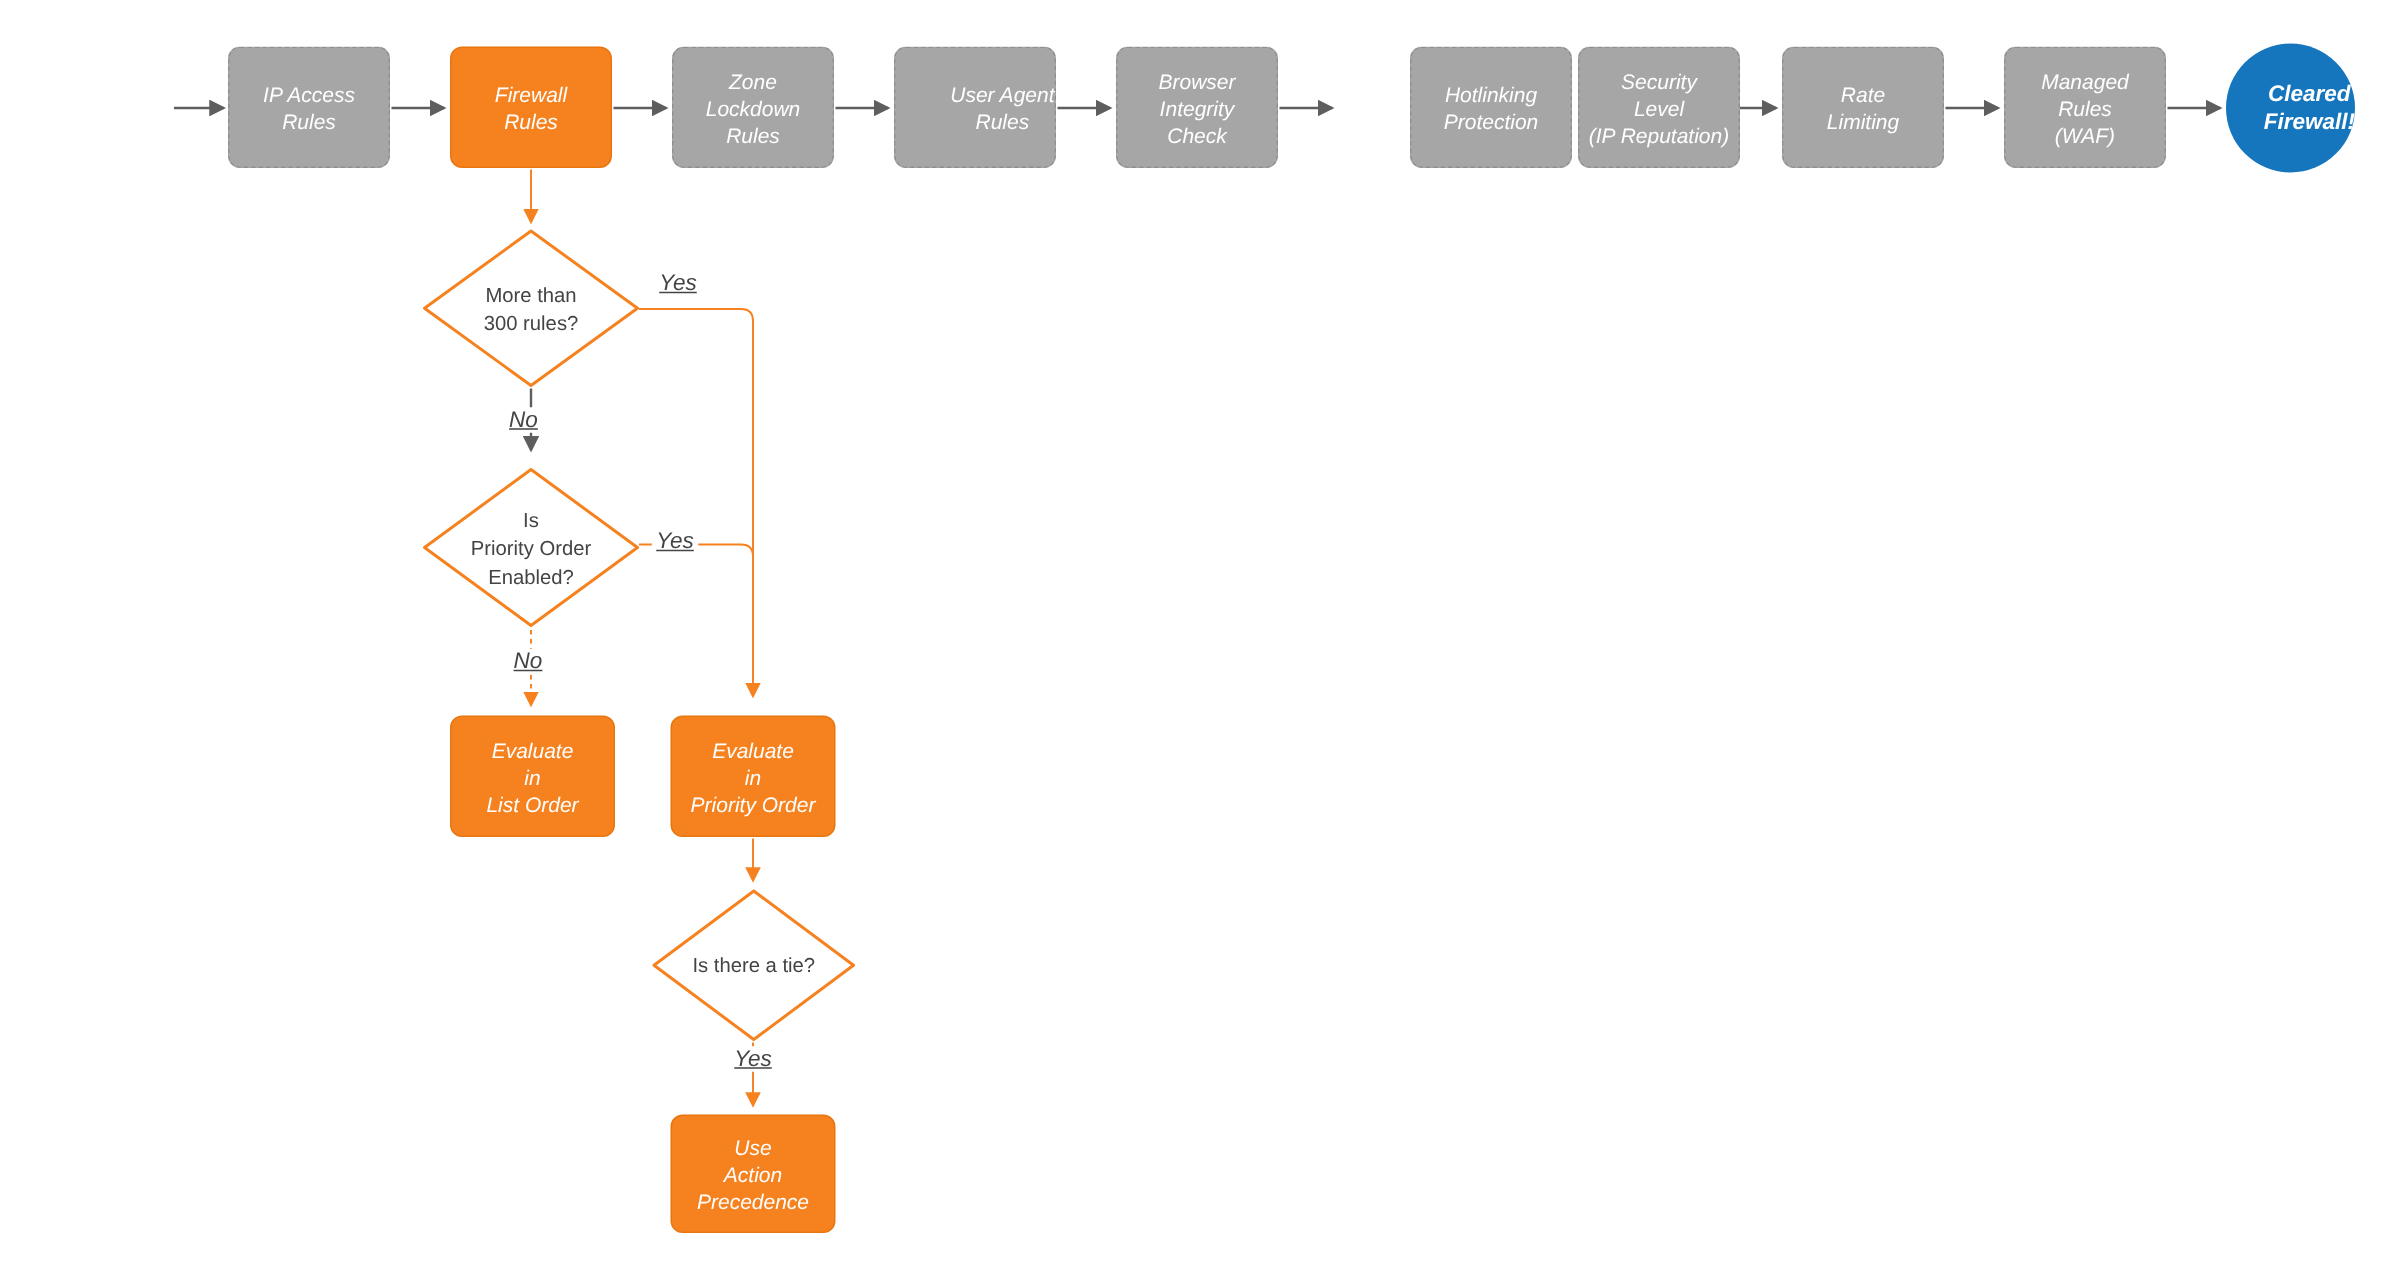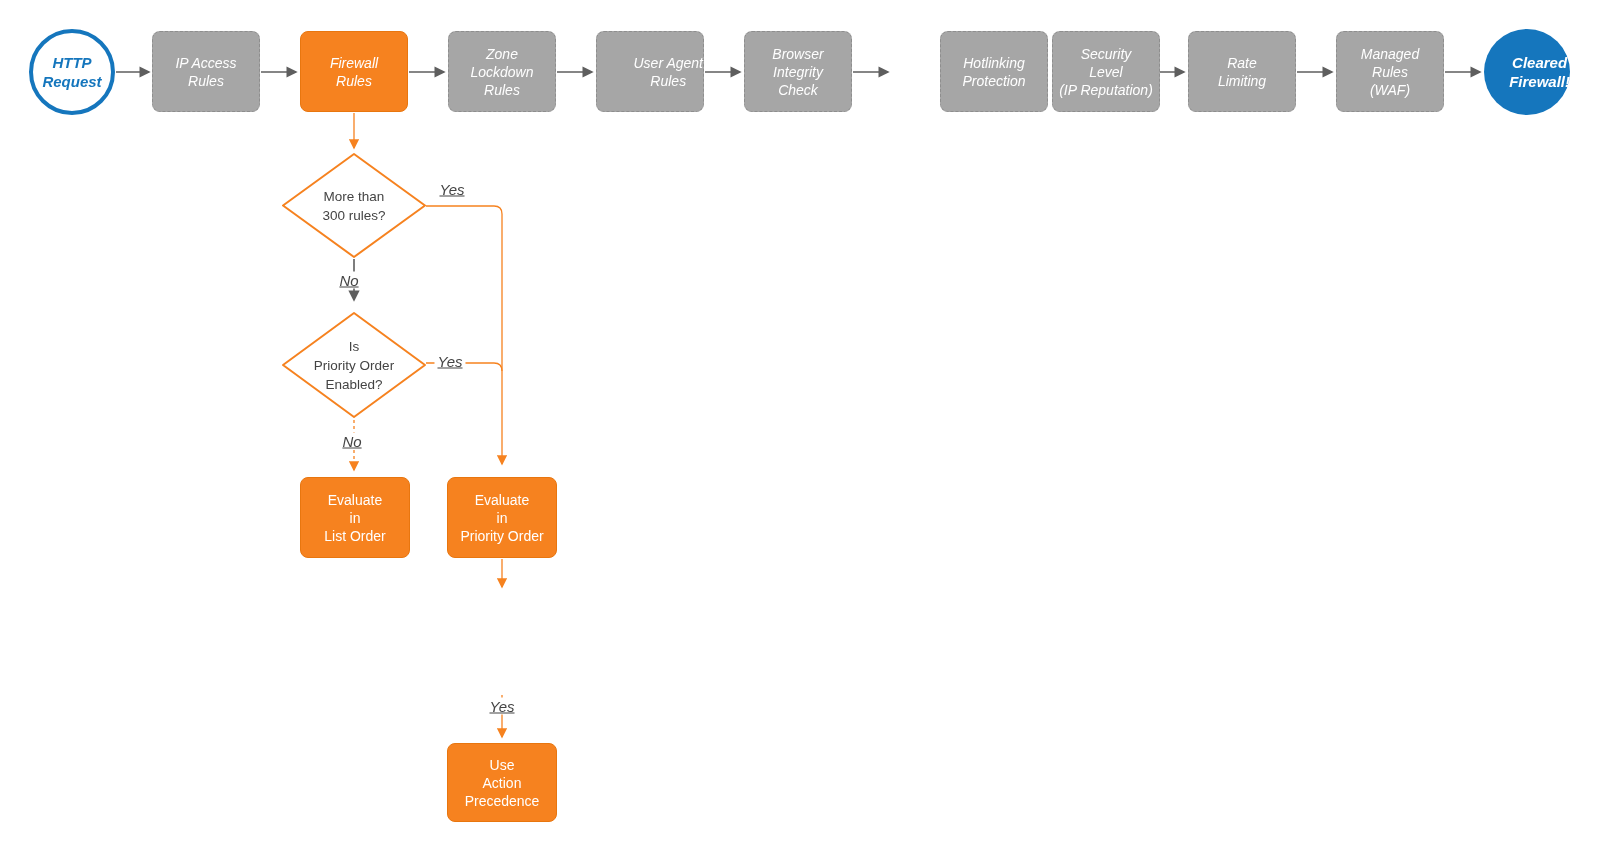--- a/index.html
+++ b/index.html
@@ -31,21 +31,21 @@
   .start-circle{background:#ffffff;border:4px solid var(--blue);}
   .start-circle .node-label{color:var(--blue);}
   .end-circle{background:var(--blue);justify-content:flex-end;}
   .end-circle .node-label{color:#ffffff;}
 
   .step{width:108px;height:81px;top:31px;border-radius:8px;background:var(--gray-fill);border:1px dashed var(--gray-border);}
   .step .node-label{color:#ffffff;font-style:italic;font-size:14px;line-height:18px;}
   .step.highlight{background:var(--orange);border:1px solid #e8760f;}
 
   .action{width:110px;height:81px;border-radius:8px;background:var(--orange);border:1px solid #e8760f;}
-  .action .node-label{color:#ffffff;font-size:14px;line-height:18px;}
+  .action .node-label{color:#ffffff;font-style:italic;font-size:14px;line-height:18px;}
 
   .diamond{position:absolute;}
   .diamond svg{display:block;}
   .diamond polygon{fill:#ffffff;stroke:var(--orange);stroke-width:2;stroke-linejoin:round;}
   .diamond .node-label{
     position:absolute;left:0;top:0;right:0;bottom:0;
     display:flex;align-items:center;justify-content:center;text-align:center;
     color:var(--label-gray);font-size:13.5px;line-height:19px;
   }
 
@@ -82,24 +82,20 @@
 
     <path class="orange" d="M354 113 V148" marker-end="url(#ah-orange)"></path>
     <path class="gray" d="M354 259 V300" marker-end="url(#ah-gray)"></path>
     <path class="orange dashed" d="M354 420 V470" marker-end="url(#ah-orange)"></path>
     <path class="orange" d="M426 206 H494 Q502 206 502 214 V464" marker-end="url(#ah-orange)"></path>
     <path class="orange" d="M426 363 H494 Q502 363 502 371"></path>
     <path class="orange" d="M502 559 V587" marker-end="url(#ah-orange)"></path>
     <path class="orange" d="M502 695 V737" marker-end="url(#ah-orange)"></path>
   </svg>
 
-  <div class="node circle start-circle" style="left:29px;top:29px;">
-    <div class="node-label">HTTP
-Request</div>
-  </div>
 
   <div class="node step" style="left:152px;">
     <div class="node-label">IP Access
 Rules</div>
   </div>
   <div class="node step highlight" style="left:300px;">
     <div class="node-label">Firewall
 Rules</div>
   </div>
   <div class="node step" style="left:448px;">
@@ -150,20 +146,26 @@
 
   <div class="diamond" style="left:281px;top:311px;width:146px;height:108px;">
     <svg width="146" height="108" viewBox="0 0 146 108">
       <polygon points="73,2 144,54 73,106 2,54"></polygon>
     </svg>
     <div class="node-label">Is
 Priority Order
 Enabled?</div>
   </div>
 
+  <div class="diamond" style="left:434px;top:592px;width:137px;height:103px;">
+    <svg width="137" height="103" viewBox="0 0 137 103">
+      <polygon points="68.5,2 135,51.5 68.5,101 2,51.5"></polygon>
+    </svg>
+    <div class="node-label">Is there a tie?</div>
+  </div>
 
   <div class="node action" style="left:300px;top:477px;">
     <div class="node-label">Evaluate
 in
 List Order</div>
   </div>
   <div class="node action" style="left:447px;top:477px;">
     <div class="node-label">Evaluate
 in
 Priority Order</div>

